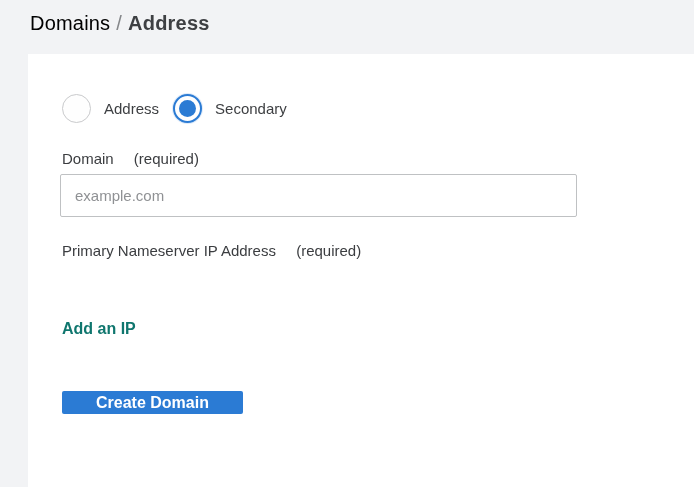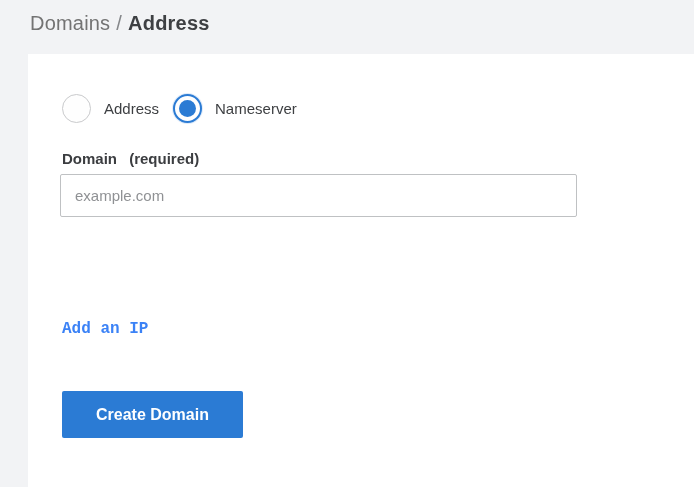--- a/index.html
+++ b/index.html
@@ -9,21 +9,21 @@
     background: #f2f3f5;
     overflow: hidden;
   }
   .page { position: relative; width: 694px; height: 487px; }
 
   
   .breadcrumb {
     position: absolute; left: 30px; top: 12px;
     font-size: 20px; letter-spacing: .2px;
   }
-  .breadcrumb .crumb-section { color: #737373; font-weight: 400; }
+  .breadcrumb .crumb-section { color: #000000; font-weight: 400; }
   .breadcrumb .crumb-sep { color: #85878a; margin: 0 6px; }
   .breadcrumb .crumb-current { color: #3e4043; font-weight: 700; }
 
   
   .panel {
     position: absolute; left: 28px; top: 54px; right: 0; bottom: 0;
     background: #ffffff;
   }
 
   
@@ -41,22 +41,22 @@
   }
   .radio-circle.selected {
     border: 2px solid #2b7bd4;
     box-shadow: 0 0 0 1px rgba(43,123,212,.15);
   }
   .radio-dot { width: 17px; height: 17px; border-radius: 50%; background: #2b7bd4; }
   .radio-label { margin-left: 13px; font-size: 15px; color: #3d3f42; }
 
   
   .field-label { position: absolute; left: 34px; font-size: 15px; color: #3b3d40; }
-  .field-label .lbl-strong { font-weight: 700; }
-  .field-label .lbl-required { font-weight: 700; margin-left: 8px; }
+  .field-label .lbl-strong { font-weight: 400; }
+  .field-label .lbl-required { font-weight: 400; margin-left: 16px; }
   .label-domain { top: 96px; }
   .label-ns { top: 188px; }
 
   
   .input-wrap { position: absolute; left: 32px; width: 517px; height: 43px; }
   .wrap-domain { top: 120px; }
   .wrap-ns { top: 209px; }
   .text-input {
     width: 100%; height: 100%;
     border: 1px solid #bfc1c3; border-radius: 2px;
@@ -71,28 +71,28 @@
     box-shadow: 0 0 4px rgba(43,123,212,.4);
   }
   .caret {
     position: absolute; left: 81px; top: 12px;
     width: 1px; height: 19px; background: #3a3c3f;
   }
 
   
   .add-ip-link {
     position: absolute; left: 34px; top: 266px;
-    font-size: 16px; font-weight: 700; color: #3b82f6;
-    text-decoration: none; cursor: pointer; font-family: Liberation Mono, monospace;
+    font-size: 16px; font-weight: 700; color: #0f766e;
+    text-decoration: none; cursor: pointer;
   }
 
   
   .submit-btn {
     position: absolute; left: 34px; top: 337px;
-    width: 181px; height: 47px;
+    width: 181px; height: 23px;
     background: #2b7bd4; border: none; border-radius: 2px;
     color: #ffffff; font-size: 16px; font-weight: 700;
     font-family: "Liberation Sans", sans-serif;
     cursor: pointer;
     display: flex; align-items: center; justify-content: center;
   }
 </style>
 </head>
 <body>
 
@@ -106,31 +106,35 @@
 
     <div class="radio-row">
       <div class="radio-option">
         <span class="radio-circle"></span>
         <span class="radio-label">Address</span>
       </div>
       <div class="radio-option">
         <span class="radio-circle selected">
           <span class="radio-dot"></span>
         </span>
-        <span class="radio-label">Nameserver</span>
+        <span class="radio-label">Secondary</span>
       </div>
     </div>
 
     <div class="field-label label-domain">
       <span class="lbl-strong">Domain</span>
       <span class="lbl-required">(required)</span>
     </div>
     <div class="input-wrap wrap-domain">
       <input type="text" class="text-input" placeholder="example.com" style="">
     </div>
 
+    <div class="field-label label-ns">
+      <span class="lbl-strong">Primary Nameserver IP Address</span>
+      <span class="lbl-required">(required)</span>
+    </div>
 
     <a class="add-ip-link">Add an IP</a>
 
     <button class="submit-btn">Create Domain</button>
 
   </div>
 </div>
 
 </body></html>

